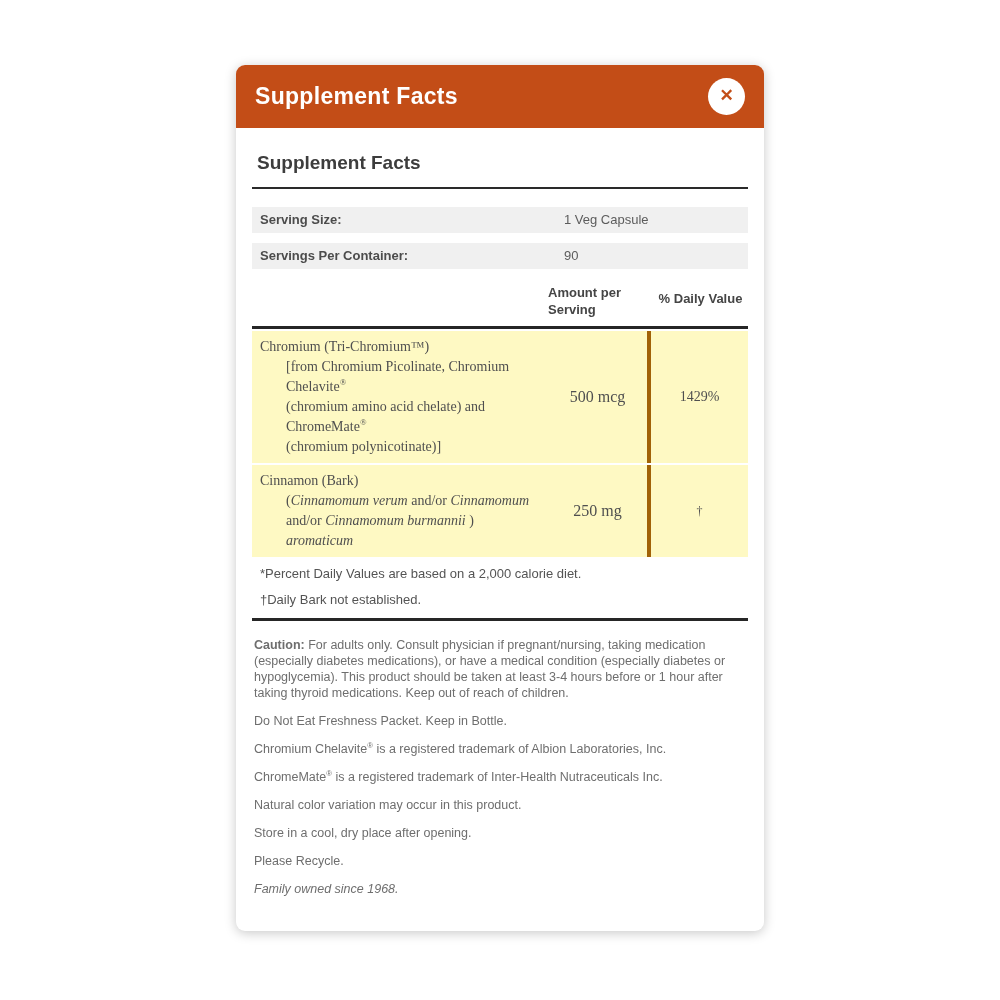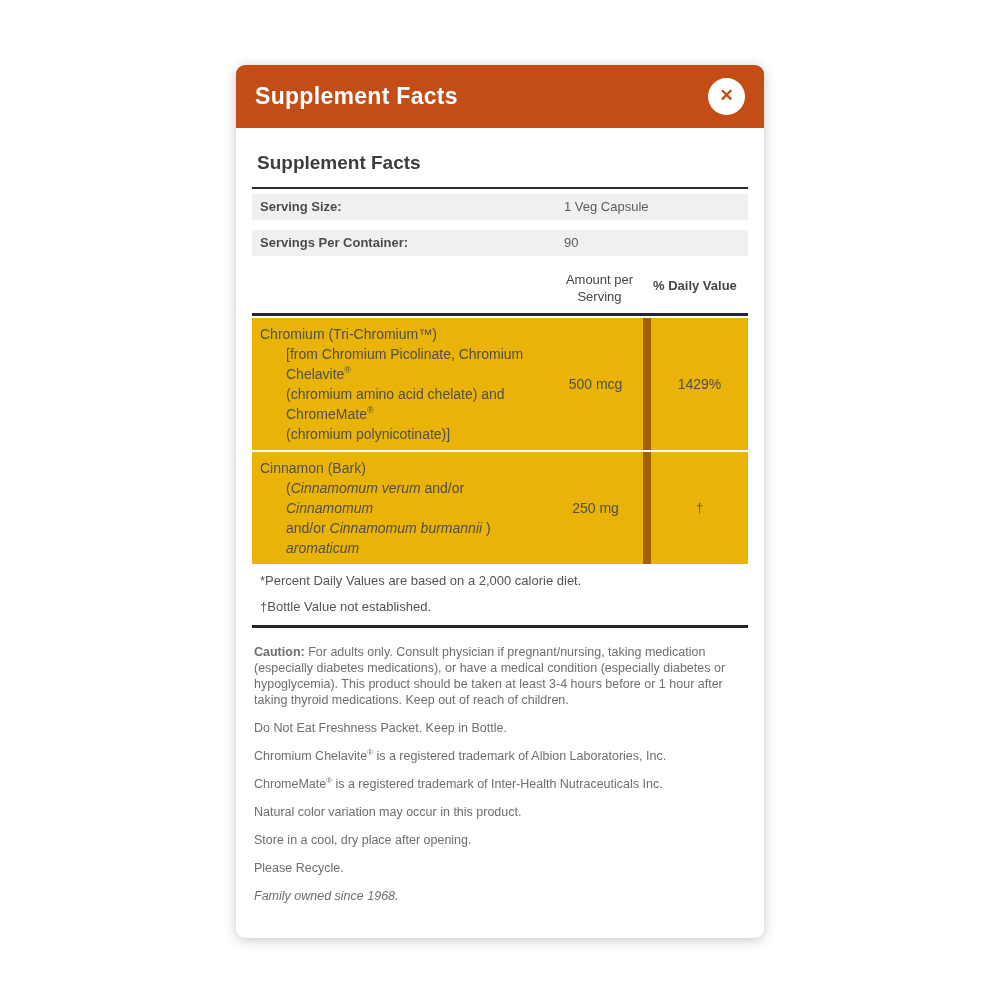--- a/index.html
+++ b/index.html
@@ -20,47 +20,47 @@
     color:#c34d17; display:flex; align-items:center; justify-content:center;
     cursor:pointer; padding:0;
   }
   .close-btn span { font-size:17px; font-weight:bold; line-height:1; transform:translateY(-1px); }
   .modal-body { padding:24px 16px 22px 16px; }
 
   .facts-heading { font-size:19px; font-weight:bold; color:#3d3d3d; padding-left:5px; margin-bottom:13px; }
 
   .serving-table { border-top:2px solid #2a2a2a; }
   .serving-row { position:relative; background:#f0f0f0; height:26px; margin-top:10px; }
-  .serving-row:first-child { margin-top:5px; }
+  .serving-row:first-child { margin-top:18px; }
   .serving-label {
     position:absolute; left:8px; top:0; line-height:26px;
     font-size:13px; font-weight:bold; color:#4c4c4c;
   }
   .serving-value {
     position:absolute; left:312px; top:0; line-height:26px;
     font-size:13px; color:#5c5c5c;
   }
 
   .col-headers { position:relative; height:60px; border-bottom:3px solid #262626; }
   .col-amount-header {
     position:absolute; left:296px; width:103px; top:15px;
-    text-align:center; font-size:13px; font-weight:normal; color:#454545; line-height:17px;
+    text-align:left; font-size:13px; font-weight:bold; color:#454545; line-height:17px;
   }
   .col-dv-header {
     position:absolute; left:401px; width:95px; top:22px;
-    text-align:left; font-size:13px; font-weight:bold; color:#454545;
+    text-align:center; font-size:13px; font-weight:bold; color:#454545;
   }
 
-  .ing-row { display:flex; background:#eab308; margin-top:2px; }
+  .ing-row { display:flex; background:#fef9c3; margin-top:2px;font-family:Liberation Serif, serif; }
   .ing-label { width:296px; padding:6px 0 6px 8px; font-size:14px; color:#4f4f4f; line-height:20px; }
   .ing-sub { padding-left:26px; }
   .ing-amount {
-    width:103px; border-right:8px solid #a16207;
+    width:103px; border-right:4px solid #a16207;
     display:flex; align-items:center; justify-content:center;
-    font-size:14px; color:#4f4f4f;
+    font-size:16px; color:#4f4f4f;
   }
   .ing-dv {
     flex:1; display:flex; align-items:center; justify-content:center;
     font-size:14px; color:#4f4f4f;
   }
   .ing-dv.dagger { font-size:12px; }
 
   .footnote { padding:9px 8px 6px 8px; font-size:13px; color:#545454; }
   .footnote-last { padding-top:5px; padding-bottom:11px; border-bottom:3px solid #262626; }
 
@@ -125,21 +125,21 @@
           <div class="ing-sub"><span>and/or </span><span style="font-style: italic;">Cinnamomum burmannii</span><span> )</span></div>
           <div class="ing-sub"><span style="font-style: italic;">aromaticum</span></div>
         </div>
         <div class="ing-amount">250 mg</div>
         <div class="ing-dv dagger">†</div>
       </div>
 
     </div>
 
     <div class="footnote">*Percent Daily Values are based on a 2,000 calorie diet.</div>
-    <div class="footnote footnote-last">†Bottle Value not established.</div>
+    <div class="footnote footnote-last">†Daily Bark not established.</div>
 
     <div class="paragraphs">
       <p><span style="font-weight: bold;">Caution:</span><span> For adults only. Consult physician if pregnant/nursing, taking medication (especially diabetes medications), or have a medical condition (especially diabetes or hypoglycemia). This product should be taken at least 3-4 hours before or 1 hour after taking thyroid medications. Keep out of reach of children.</span></p>
       <p><span>Do Not Eat Freshness Packet. Keep in Bottle.</span></p>
       <p><span>Chromium Chelavite</span><sup>®</sup><span> is a registered trademark of Albion Laboratories, Inc.</span></p>
       <p><span>ChromeMate</span><sup>®</sup><span> is a registered trademark of Inter-Health Nutraceuticals Inc.</span></p>
       <p><span>Natural color variation may occur in this product.</span></p>
       <p><span>Store in a cool, dry place after opening.</span></p>
       <p><span>Please Recycle.</span></p>
       <p><span style="font-style: italic;">Family owned since 1968.</span></p>

